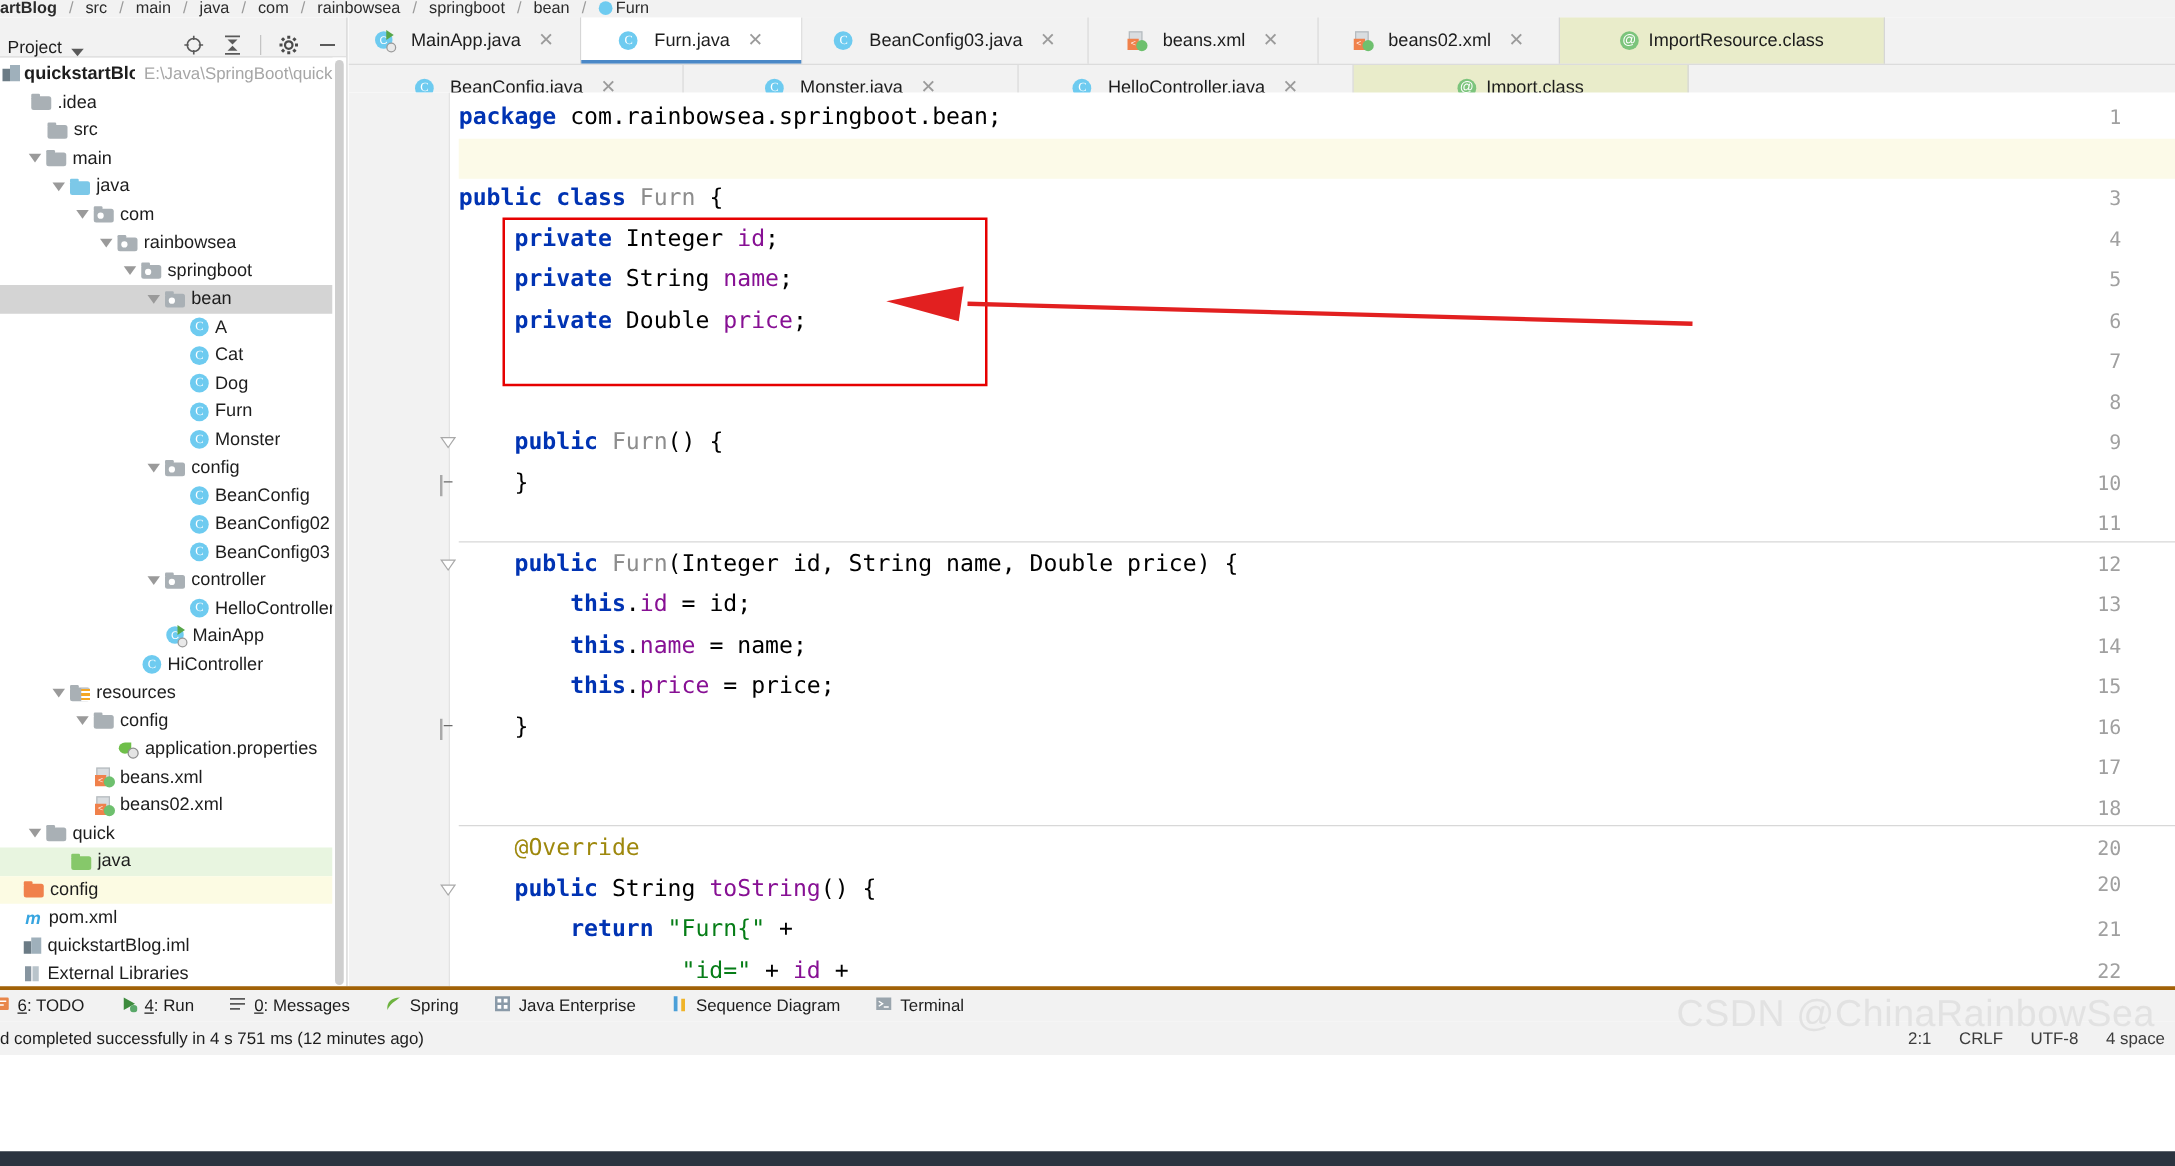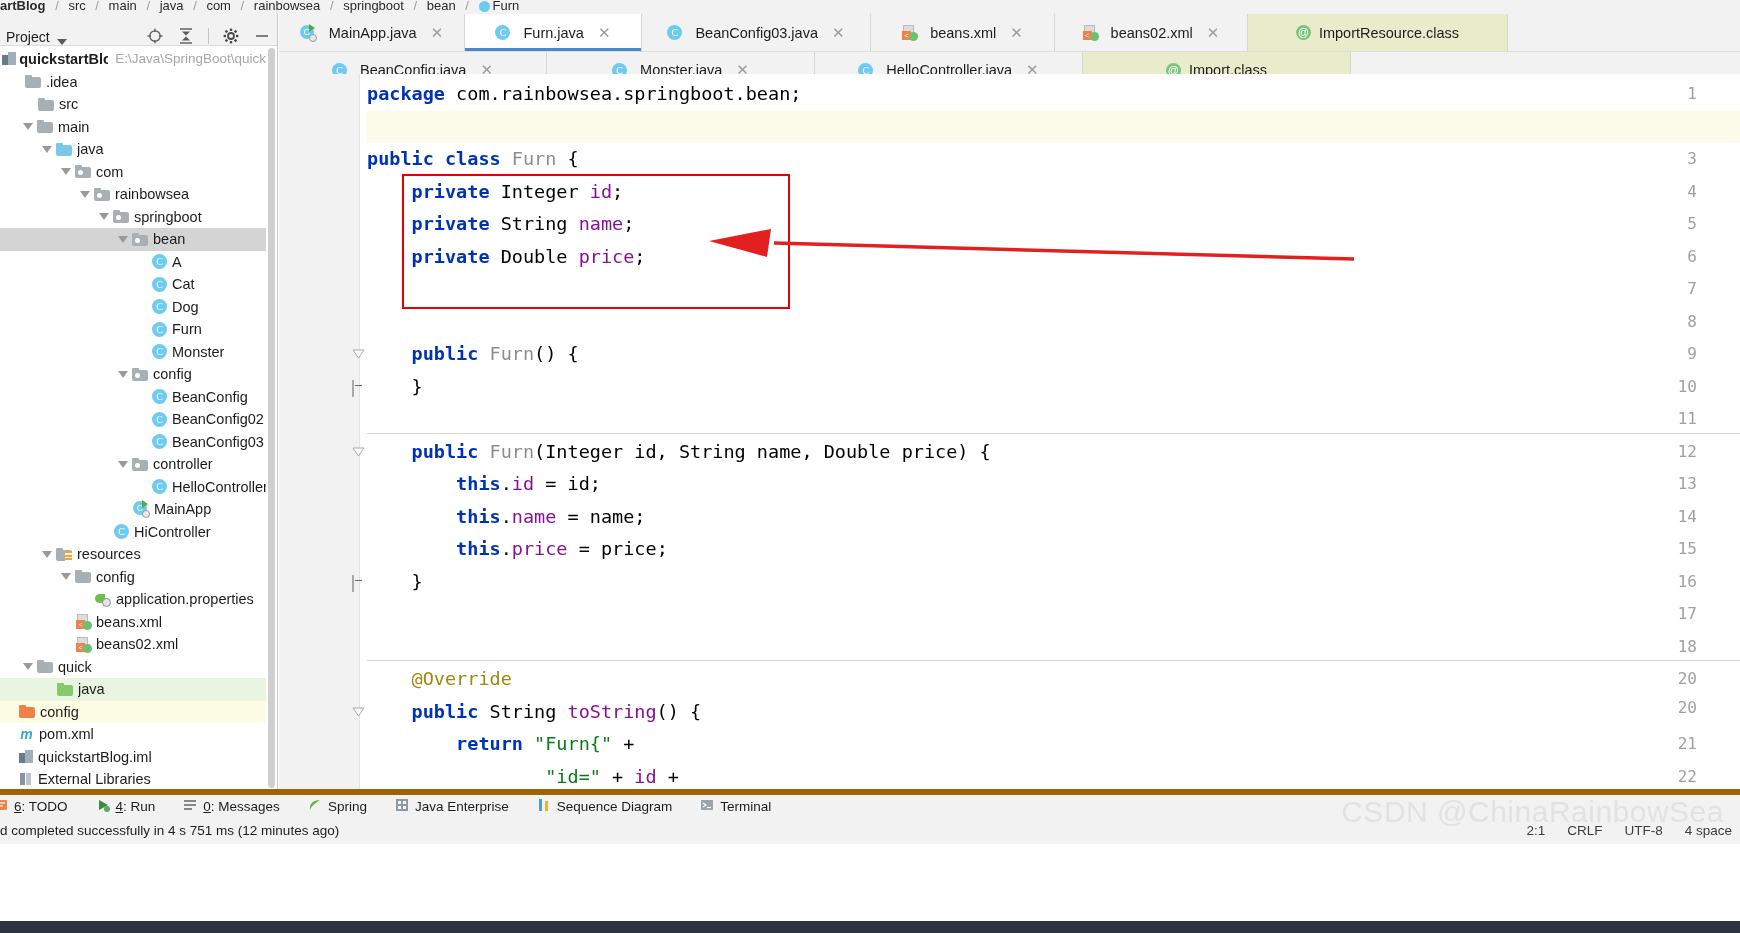--- a/index.html
+++ b/index.html
@@ -207,21 +207,21 @@
   }
   .arrow-svg{ position:absolute; pointer-events:none; }
 
   
   .lp-scroll{
     position:absolute; right:0; top:32px; width:11px; bottom:0; background:#ffffff;
   }
   .lp-thumb{ position:absolute; right:2px; top:2px; width:7px; height:740px; background:#cfcfcf; border-radius:4px;}
   .toolwin{
     position:absolute; left:0; top:789px; width:1740px; height:28px;
-    background:#f2f2f2; border-top:6px solid #a16207;
+    background:#f2f2f2; border-top:3px solid #a16207;
     display:flex; align-items:center; font-size:13.5px; color:#1d1d1d;
   }
   .twi{ display:flex; align-items:center; gap:6px; margin-right:28px; white-space:nowrap;}
   .twi.first{ margin-left:-6px; }
   .u{ text-decoration: underline; }
 
   .statusline{
     position:absolute; left:0; top:817px; width:1740px; height:27px;
     background:#f2f2f2; font-size:13.5px; color:#1d1d1d;
     display:flex; align-items:center;

